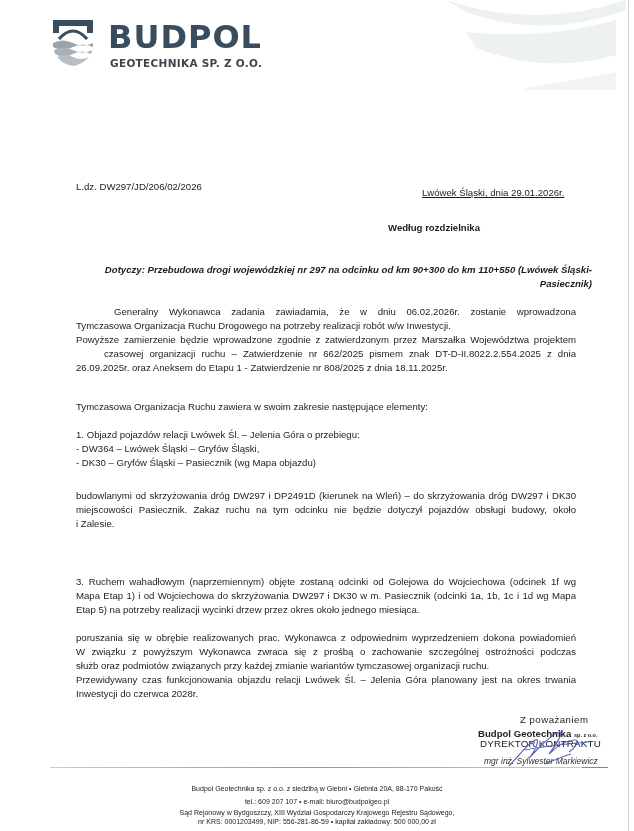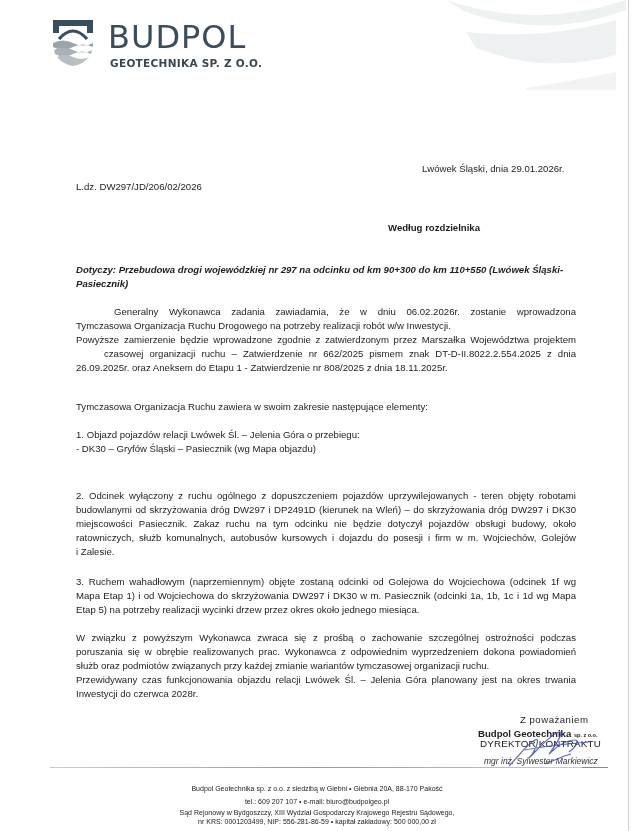--- a/index.html
+++ b/index.html
@@ -7,29 +7,29 @@
     body { position: relative; font-family: "Liberation Sans", sans-serif; color: #1a1a1a; }
 
     .page { position: absolute; left: 0; top: 0; width: 634px; height: 831px; background: #fff; }
     .right-edge { position: absolute; right: 5px; top: 0; width: 1px; height: 831px; background: #cfcfcf; }
 
     .deco-wave { position: absolute; right: 8px; top: 0; width: 210px; height: 90px; }
 
     
     .logo { position: absolute; left: 52px; top: 19px; width: 200px; height: 52px; }
     .logo-mark { position: absolute; left: 0; top: 0; width: 42px; height: 48px; }
-    .logo-name { position: absolute; left: 56px; top: 1px; font-family: "DejaVu Sans", sans-serif; font-weight: normal; font-size: 32px; letter-spacing: 1px; color: #3a4d5f; line-height: 34px; }
+    .logo-name { position: absolute; left: 56px; top: 1px; font-family: "DejaVu Sans", sans-serif; font-weight: bold; font-size: 32px; letter-spacing: 1px; color: #3a4d5f; line-height: 34px; }
     .logo-sub { position: absolute; left: 58px; top: 38px; font-family: "DejaVu Sans", sans-serif; font-weight: bold; font-size: 10.5px; color: #3b4650; letter-spacing: 0.3px; white-space: nowrap; }
 
     .txt { position: absolute; font-size: 9.6px; line-height: 13.9px; color: #1d1d1d; }
-    .date { left: 422px; top: 162px; white-space: nowrap; }
+    .date { left: 422px; top: 186px; white-space: nowrap; text-decoration: underline; }
     .ref { left: 76px; top: 180px; white-space: nowrap; }
     .addressee { left: 388px; top: 221px; font-weight: bold; white-space: nowrap; }
 
-    .subject { left: 76px; top: 263px; width: 500px; font-weight: bold; font-style: italic; }
+    .subject { left: 92px; top: 263px; width: 500px; font-weight: bold; font-style: italic; text-align: right; }
 
     .body-block { left: 76px; width: 500px; text-align: justify; }
     .p1 { top: 305px; }
     .p1 .indent { display: inline-block; width: 38px; }
     .p2 { top: 400px; }
     .p3 { top: 428px; }
     .p4 { top: 489px; }
     .p5 { top: 575px; }
     .p6 { top: 631px; }
 
@@ -90,40 +90,39 @@
     <span class="line">Tymczasowa Organizacja Ruchu Drogowego na potrzeby realizacji robót w/w Inwestycji.</span>
     <span class="line" style="text-align-last: justify;">Powyższe zamierzenie będzie wprowadzone zgodnie z zatwierdzonym przez Marszałka Województwa projektem</span>
     <span class="line" style="text-align-last: justify; margin-left: 28px;">czasowej organizacji ruchu – Zatwierdzenie nr 662/2025 pismem znak DT-D-II.8022.2.554.2025 z dnia</span>
     <span class="line">26.09.2025r. oraz Aneksem do Etapu 1 - Zatwierdzenie nr 808/2025 z dnia 18.11.2025r.</span>
   </div>
 
   <div class="txt body-block p2">Tymczasowa Organizacja Ruchu zawiera w swoim zakresie następujące elementy:</div>
 
   <div class="txt body-block p3">
     <span class="line">1. Objazd pojazdów relacji Lwówek Śl. – Jelenia Góra o przebiegu:</span>
+    <span class="line">- DW364 – Lwówek Śląski – Gryfów Śląski,</span>
     <span class="line">- DK30 – Gryfów Śląski – Pasiecznik (wg Mapa objazdu)</span>
   </div>
 
   <div class="txt body-block p4">
-    <span class="line" style="text-align-last: justify;">2. Odcinek wyłączony z ruchu ogólnego z dopuszczeniem pojazdów uprzywilejowanych - teren objęty robotami</span>
     <span class="line" style="text-align-last: justify;">budowlanymi od skrzyżowania dróg DW297 i DP2491D (kierunek na Wleń) – do skrzyżowania dróg DW297 i DK30</span>
     <span class="line" style="text-align-last: justify;">miejscowości Pasiecznik. Zakaz ruchu na tym odcinku nie będzie dotyczył pojazdów obsługi budowy, około</span>
-    <span class="line" style="text-align-last: justify;">ratowniczych, służb komunalnych, autobusów kursowych i dojazdu do posesji i firm w m. Wojciechów, Golejów</span>
     <span class="line">i Zalesie.</span>
   </div>
 
   <div class="txt body-block p5">
     <span class="line" style="text-align-last: justify;">3. Ruchem wahadłowym (naprzemiennym) objęte zostaną odcinki od Golejowa do Wojciechowa (odcinek 1f wg</span>
     <span class="line" style="text-align-last: justify;">Mapa Etap 1) i od Wojciechowa do skrzyżowania DW297 i DK30 w m. Pasiecznik (odcinki 1a, 1b, 1c i 1d wg Mapa</span>
     <span class="line">Etap 5) na potrzeby realizacji wycinki drzew przez okres około jednego miesiąca.</span>
   </div>
 
   <div class="txt body-block p6">
+    <span class="line" style="text-align-last: justify;">poruszania się w obrębie realizowanych prac. Wykonawca z odpowiednim wyprzedzeniem dokona powiadomień</span>
     <span class="line" style="text-align-last: justify;">W związku z powyższym Wykonawca zwraca się z prośbą o zachowanie szczególnej ostrożności podczas</span>
-    <span class="line" style="text-align-last: justify;">poruszania się w obrębie realizowanych prac. Wykonawca z odpowiednim wyprzedzeniem dokona powiadomień</span>
     <span class="line">służb oraz podmiotów związanych przy każdej zmianie wariantów tymczasowej organizacji ruchu.</span>
     <span class="line" style="text-align-last: justify;">Przewidywany czas funkcjonowania objazdu relacji Lwówek Śl. – Jelenia Góra planowany jest na okres trwania</span>
     <span class="line">Inwestycji do czerwca 2028r.</span>
   </div>
 
   <div class="txt regards">Z poważaniem</div>
 
   <div class="stamp">
     <div class="stamp-company"><span>Budpol Geotechnika</span> <small>sp. z o.o.</small></div>
     <div class="stamp-title">DYREKTOR KONTRAKTU</div>

